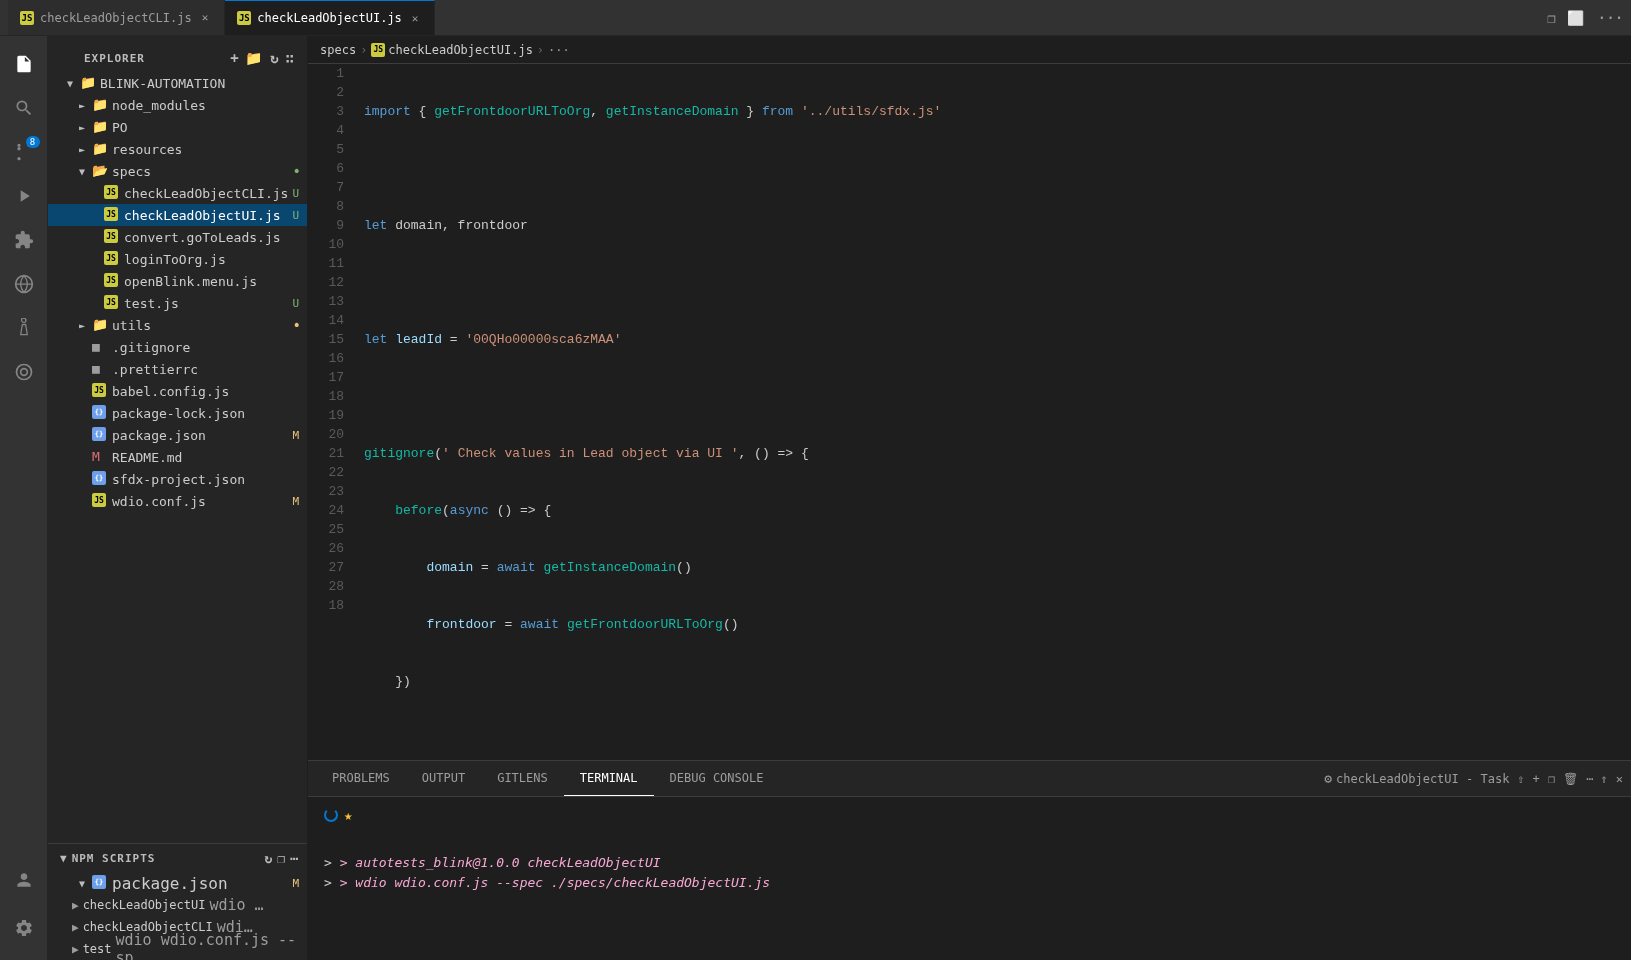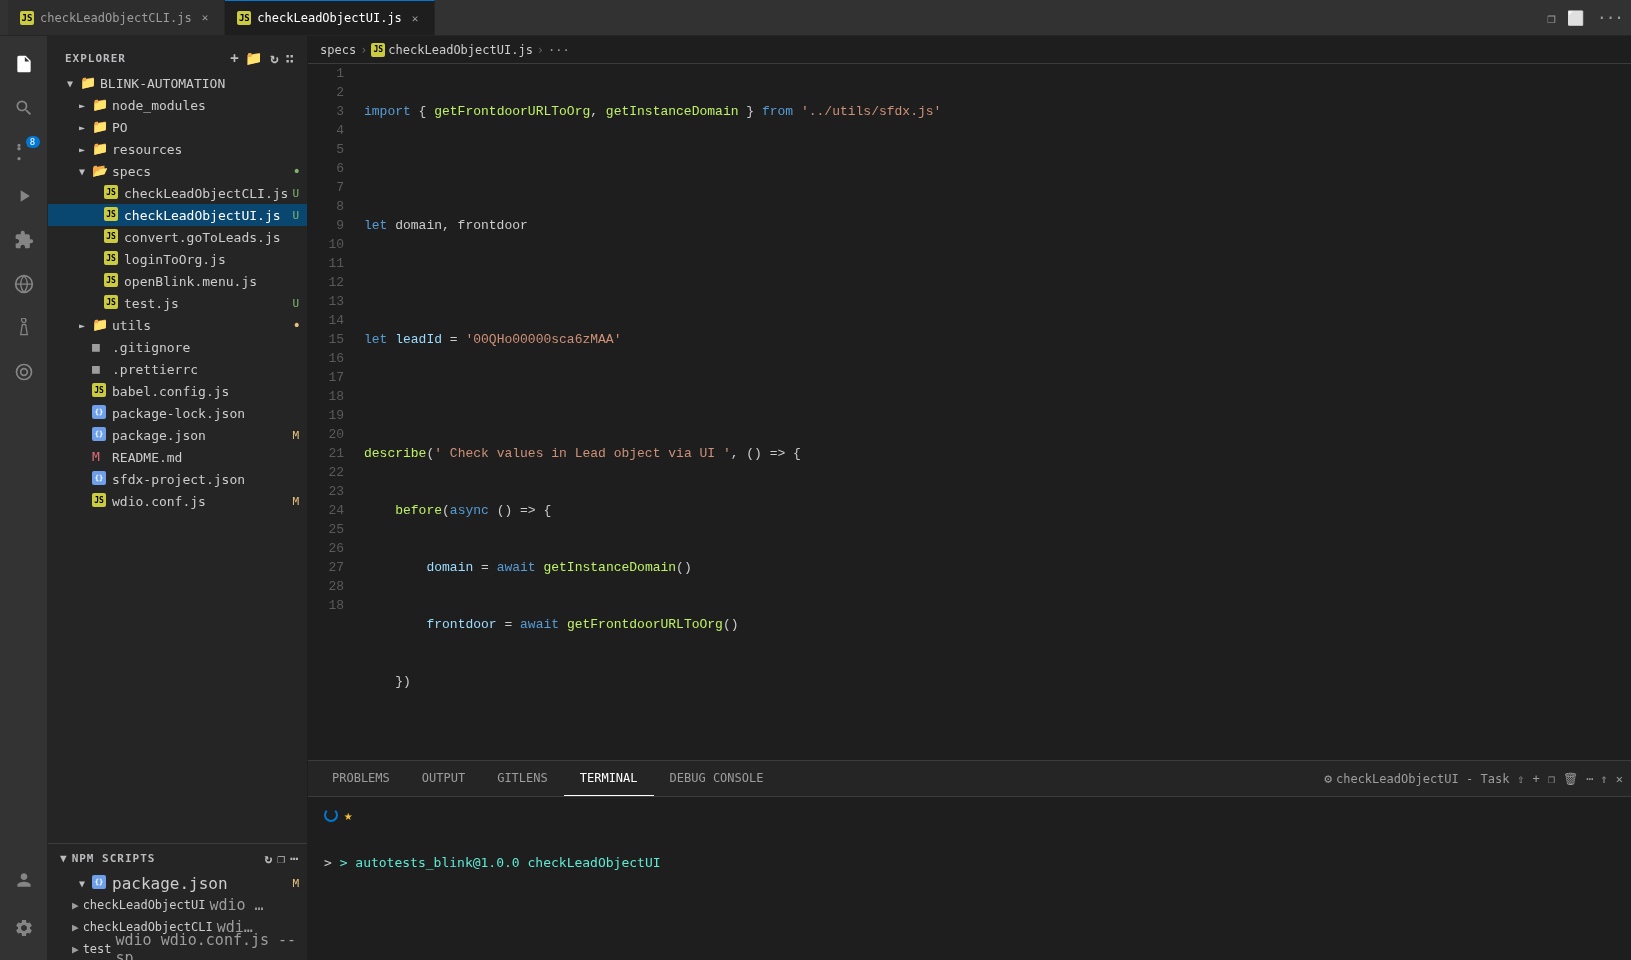--- a/index.html
+++ b/index.html
@@ -144,21 +144,21 @@
       flex-direction: column;
       border-right: 1px solid #1e1e1e;
       overflow: hidden;
     }
     .sidebar-header {
       font-size: 11px;
       font-weight: 700;
       text-transform: uppercase;
       letter-spacing: 1px;
       color: #bbbcbd;
-      padding: 14px 12px 6px 17px;
+      padding: 14px 12px 6px 36px;
       display: flex;
       align-items: center;
       justify-content: space-between;
     }
     .sidebar-header-icons {
       display: flex;
       gap: 6px;
     }
     .sidebar-icon-btn {
       color: #bbbcbd;
@@ -341,21 +341,21 @@
     }
     .code-line {
       height: 19px;
       display: flex;
       align-items: center;
     }
 
     
     .kw { color: #569cd6; }
     .str { color: #ce9178; }
-    .fn { color: #bef264; }
+    .fn { color: #14b8a6; }
     .var { color: #9cdcfe; }
     .punc { color: #cccccc; }
 
     
     .terminal-section {
       height: 200px;
       min-height: 200px;
       display: flex;
       flex-direction: column;
       border-top: 1px solid #3c3c3c;
@@ -421,21 +421,21 @@
       border-top-color: transparent;
       border-radius: 50%;
       flex-shrink: 0;
     }
     .exec-star {
       color: #f8c037;
       font-size: 14px;
     }
     .terminal-line { color: #cccccc; }
     .terminal-prompt { color: #cccccc; }
-    .terminal-cmd { color: #5eead4; }
+    .terminal-cmd { color: #f9a8d4; font-style: italic; }
 
     
     ::-webkit-scrollbar { width: 8px; height: 8px; }
     ::-webkit-scrollbar-track { background: transparent; }
     ::-webkit-scrollbar-thumb { background: #424242; border-radius: 4px; }
   </style>
 </head>
 <body>
 
 <div class="title-bar">
@@ -765,21 +765,21 @@
           <div>28</div>
           <div>18</div>
       </div>
       <div class="code-content">
         <div class="code-line"><span class="kw">import</span><span class="punc"> { </span><span class="fn">getFrontdoorURLToOrg</span><span class="punc">, </span><span class="fn">getInstanceDomain</span><span class="punc"> } </span><span class="kw">from</span><span class="punc"> </span><span class="str">'../utils/sfdx.js'</span></div>
         <div class="code-line">&nbsp;</div>
         <div class="code-line"><span class="kw">let</span><span class="punc"> domain, frontdoor</span></div>
         <div class="code-line">&nbsp;</div>
         <div class="code-line"><span class="kw">let</span><span class="punc"> </span><span class="var">leadId</span><span class="punc"> = </span><span class="str">'00QHo00000sca6zMAA'</span></div>
         <div class="code-line">&nbsp;</div>
-        <div class="code-line"><span class="fn">describe</span><span class="punc">(</span><span class="str">' Check values in Lead object via UI '</span><span class="punc">, () =&gt; {</span></div>
+        <div class="code-line"><span class="fn">gitignore</span><span class="punc">(</span><span class="str">' Check values in Lead object via UI '</span><span class="punc">, () =&gt; {</span></div>
         <div class="code-line"><span class="punc">    </span><span class="fn">before</span><span class="punc">(</span><span class="kw">async</span><span class="punc"> () =&gt; {</span></div>
         <div class="code-line"><span class="punc">        </span><span class="var">domain</span><span class="punc"> = </span><span class="kw">await</span><span class="punc"> </span><span class="fn">getInstanceDomain</span><span class="punc">()</span></div>
         <div class="code-line"><span class="punc">        </span><span class="var">frontdoor</span><span class="punc"> = </span><span class="kw">await</span><span class="punc"> </span><span class="fn">getFrontdoorURLToOrg</span><span class="punc">()</span></div>
         <div class="code-line"><span class="punc">    })</span></div>
         <div class="code-line">&nbsp;</div>
         
         
         
         
         
@@ -822,16 +822,20 @@
       <div class="terminal-content">
         <div class="terminal-executing">
           <div class="exec-spinner"></div>
           <span class="exec-star">★</span>
         </div>
         <div class="terminal-line">&nbsp;</div>
         <div class="terminal-line">
           <span class="terminal-prompt">&gt; </span>
           <span class="terminal-cmd">&gt; autotests_blink@1.0.0 checkLeadObjectUI</span>
         </div>
+        <div class="terminal-line">
+          <span class="terminal-prompt">&gt; </span>
+          <span class="terminal-cmd">&gt; wdio wdio.conf.js --spec ./specs/checkLeadObjectUI.js</span>
+        </div>
       </div>
     </div>
   </div>
 </div>
 
 </body></html>

